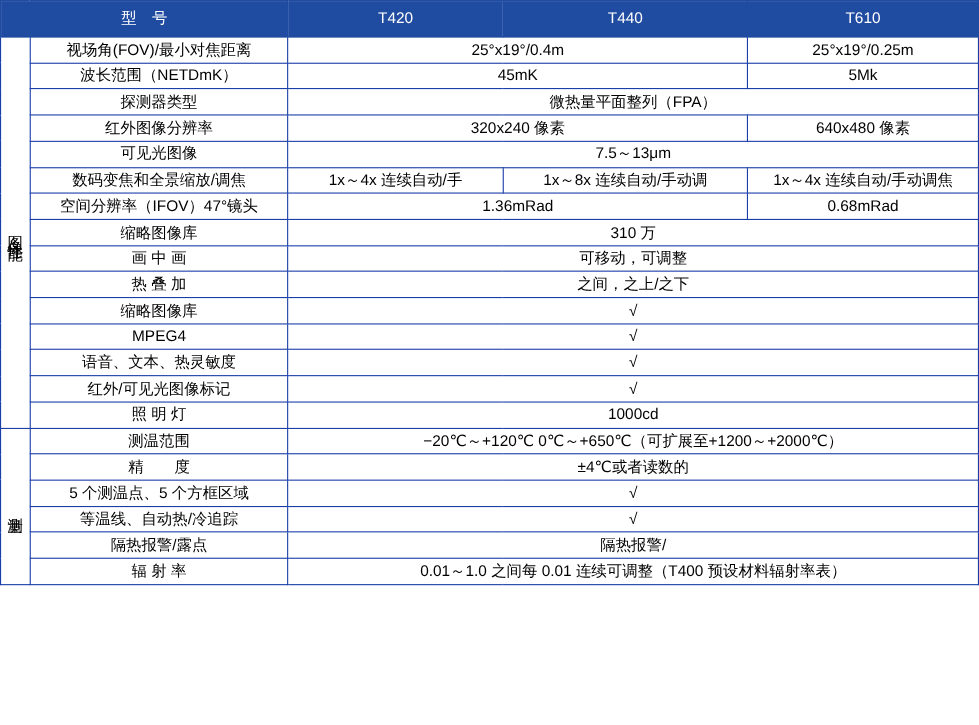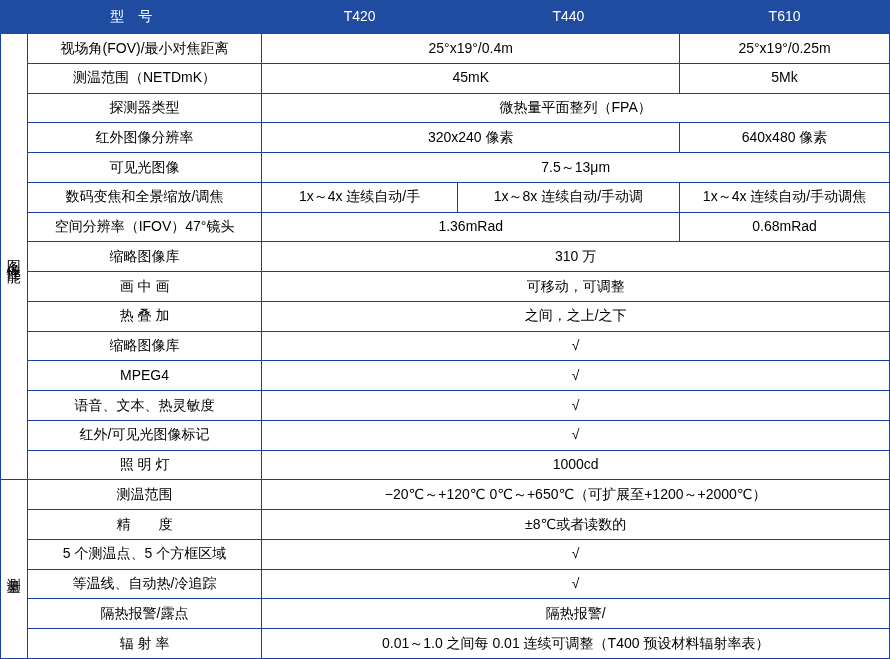--- a/index.html
+++ b/index.html
@@ -11,21 +11,21 @@
     width: 890px;
     height: 659px;
     font-family: "Liberation Sans", "DejaVu Sans", sans-serif;
     color: #000000;
     overflow: hidden;
   }
   #spec-table {
     border-collapse: collapse;
     table-layout: fixed;
     width: 890px;
-    height: 659px;
+    height: 532px;
     padding-left: 30px;
   }
   #spec-table td, #spec-table th {
     border: 1px solid #1a3ea8;
     padding: 0;
     text-align: center;
     vertical-align: middle;
     font-size: 14px;
     font-weight: normal;
     line-height: 1.25;
@@ -84,21 +84,21 @@
       <td class="hdr">T440</td>
       <td class="hdr">T610</td>
     </tr>
   <tr>
         <td class="grp" rowspan="15"><span class="grp-inner">图像性能</span></td>
         <td class="rowlabel">视场角(FOV)/最小对焦距离</td>
         <td class="val" colspan="2">25°x19°/0.4m</td>
         <td class="val">25°x19°/0.25m</td>
       </tr>
       <tr>
-        <td class="rowlabel">测温范围（NETDmK）</td>
+        <td class="rowlabel">波长范围（NETDmK）</td>
         <td class="val" colspan="2">45mK</td>
         <td class="val">5Mk</td>
       </tr>
       <tr>
         <td class="rowlabel">探测器类型</td>
         <td class="val" colspan="3">微热量平面整列（FPA）</td>
       </tr>
       <tr>
         <td class="rowlabel">红外图像分辨率</td>
         <td class="val" colspan="2">320x240 像素</td>
@@ -151,21 +151,21 @@
         <td class="rowlabel">照 明 灯</td>
         <td class="val" colspan="3">1000cd</td>
       </tr>
       <tr>
         <td class="grp" rowspan="6"><span class="grp-inner">测量</span></td>
         <td class="rowlabel">测温范围</td>
         <td class="val tight" colspan="3">−20℃～+120℃ 0℃～+650℃（可扩展至+1200～+2000℃）</td>
       </tr>
       <tr>
         <td class="rowlabel">精　　度</td>
-        <td class="val" colspan="3">±8℃或者读数的</td>
+        <td class="val" colspan="3">±4℃或者读数的</td>
       </tr>
       <tr>
         <td class="rowlabel">5 个测温点、5 个方框区域</td>
         <td class="val" colspan="3">√</td>
       </tr>
       <tr>
         <td class="rowlabel">等温线、自动热/冷追踪</td>
         <td class="val" colspan="3">√</td>
       </tr>
       <tr>

